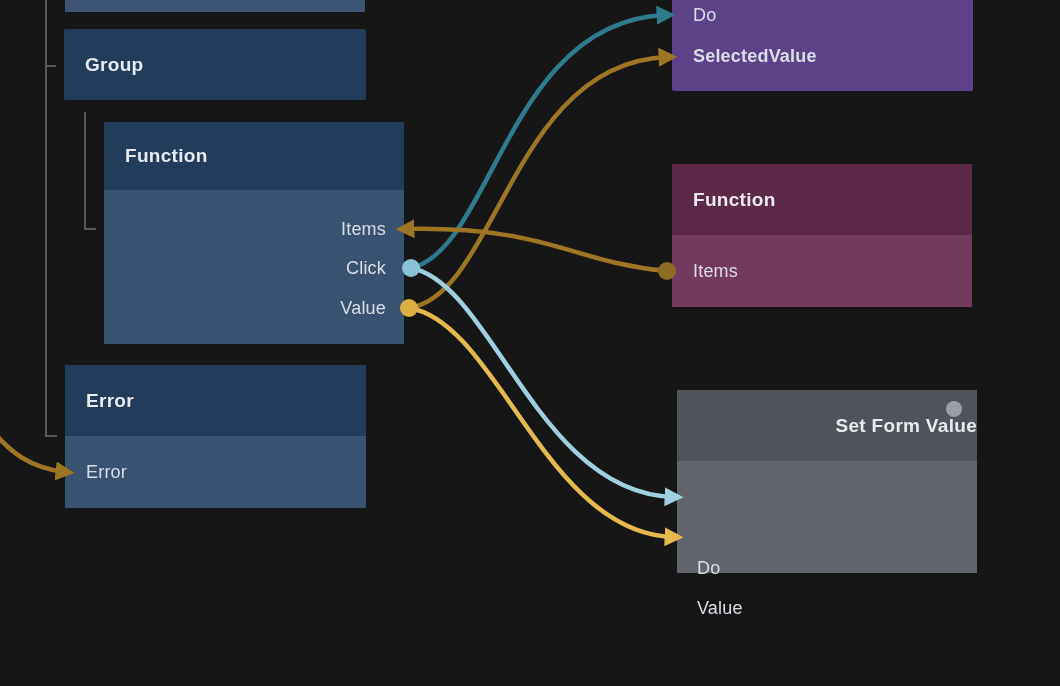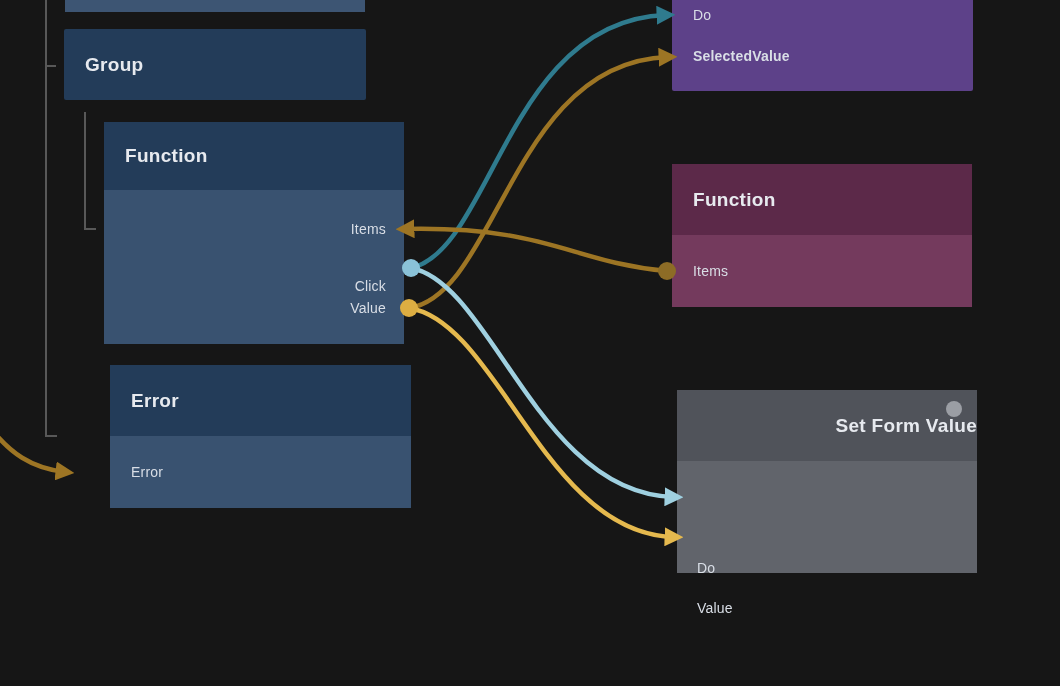--- a/index.html
+++ b/index.html
@@ -15,21 +15,21 @@
     display:flex;align-items:center;
     padding-left:21px;box-sizing:border-box;
   }
   .node-title{
     color:var(--title-text,#e7eaef);
     font-size:19px;font-weight:700;letter-spacing:.3px;
   }
   .port{
     position:absolute;height:24px;line-height:24px;
     color:var(--label-text,#d9dee6);
-    font-size:14px;letter-spacing:.2px;
+    font-size:18px;letter-spacing:.2px;
     white-space:nowrap;
   }
   .port.left{left:21px;}
   .port.right{right:18px;text-align:right;}
   
   .blue-header{background:var(--node-blue-header,#233c59);text-align:center;}
   .blue-body{background:var(--node-blue-body,#395270);}
   .strip{background:var(--node-blue-strip,#3d5573);}
   .purple-body{background:var(--node-purple,#5d4189);}
   .magenta-header{background:var(--node-magenta-header,#5c2949);}
@@ -55,26 +55,26 @@
   <div class="node blue-header node-header" style="left:64px;top:29px;width:302px;height:71px;">
     <span class="node-title">Group</span>
   </div>
 
   <div class="node" style="left:104px;top:122px;width:300px;height:222px;">
     <div class="blue-header node-header" style="height:68px;">
       <span class="node-title">Function</span>
     </div>
     <div class="blue-body" style="height:154px;position:relative;">
       <div class="port right" style="top:27px;left:0;right:18px;">Items</div>
-      <div class="port right" style="top:84px;left:0;right:18px;">Click</div>
+      <div class="port right" style="top:66px;left:0;right:18px;">Click</div>
       <div class="port right" style="top:106px;left:0;right:18px;">Value</div>
     </div>
   </div>
 
-  <div class="node" style="left:65px;top:365px;width:301px;height:161px;margin-left:45px;">
+  <div class="node" style="left:65px;top:365px;width:301px;height:161px;">
     <div class="blue-header node-header" style="height:71px;">
       <span class="node-title">Error</span>
     </div>
     <div class="blue-body" style="height:72px;position:relative;">
       <div class="port left" style="top:24px;">Error</div>
     </div>
   </div>
 
   <div class="node purple-body" style="left:672px;top:0;width:301px;height:91px;border-radius:0 0 2px 2px;">
     <div class="port left" style="top:3px;">Do</div>

